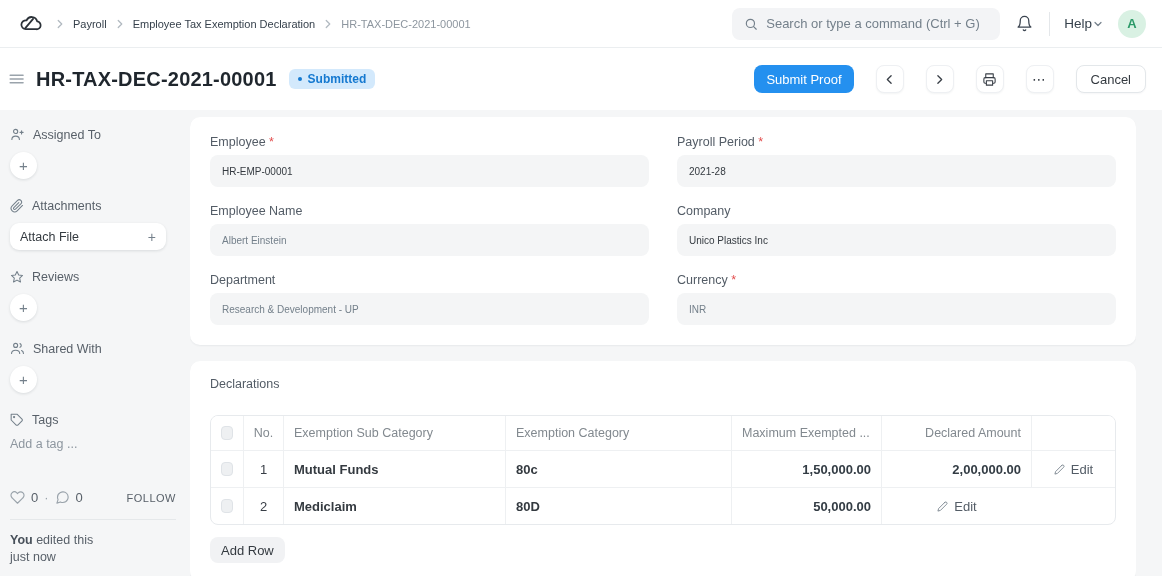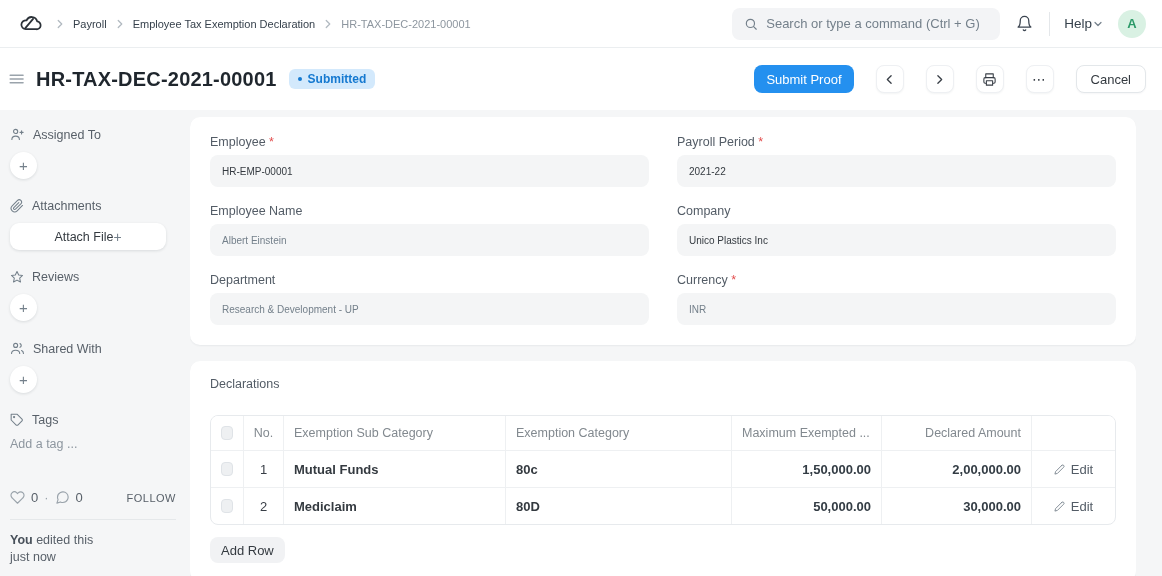--- a/index.html
+++ b/index.html
@@ -61,21 +61,21 @@
   .side-sec { margin-bottom:20px; }
   .side-head { display:flex; align-items:center; gap:8px; font-size:12.5px; color:#586069; margin-bottom:10px; }
   .side-head svg { color:#74808b; flex:0 0 auto; }
   .plus-circle {
     width:27px; height:27px; border-radius:50%; background:#fff;
     box-shadow:0 1px 3px rgba(20,30,40,.12); color:#74808b; font-size:15px;
     display:flex; align-items:center; justify-content:center; cursor:pointer;
   }
   .attach-btn {
     width:156px; height:27px; background:#fff; border-radius:9px;
-    box-shadow:0 1px 3px rgba(20,30,40,.12); display:flex; align-items:center; justify-content:center;
+    box-shadow:0 1px 3px rgba(20,30,40,.12); display:flex; align-items:center; justify-content:space-between;
     padding:0 10px; font-size:12.5px; color:#343a40; cursor:pointer;
   }
   .attach-btn .ap { color:#74808b; font-size:14px; }
   .add-tag { font-size:12.5px; color:#8d969f; cursor:pointer; }
   .side-footer { margin-top:auto; }
   .likes-row { display:flex; align-items:center; gap:6px; color:#586069; font-size:13px; margin-bottom:14px; }
   .likes-row svg { color:#9aa3ab; }
   .likes-row .sep { color:#9aa3ab; }
   .follow { margin-left:auto; font-size:11px; letter-spacing:.5px; color:#586069; cursor:pointer; }
   .side-divider { border-top:1px solid #e5e8ea; margin-bottom:12px; }
@@ -322,21 +322,21 @@
     <div class="main">
 
       <div class="card form-card">
         <div class="fields">
           <div class="field">
             <label><span>Employee</span> <span class="req">*</span></label>
             <div class="control">HR-EMP-00001</div>
           </div>
           <div class="field">
             <label><span>Payroll Period</span> <span class="req">*</span></label>
-            <div class="control">2021-22</div>
+            <div class="control">2021-28</div>
           </div>
           <div class="field">
             <label>Employee Name</label>
             <div class="control muted">Albert Einstein</div>
           </div>
           <div class="field">
             <label>Company</label>
             <div class="control">Unico Plastics Inc</div>
           </div>
           <div class="field">
@@ -388,21 +388,20 @@
           </div>
 
           <div class="trow">
             <div class="tcell c-center">
                 <span class="checkbox"></span>
               </div>
             <div class="tcell c-center">2</div>
             <div class="tcell bold-val">Mediclaim</div>
             <div class="tcell bold-val">80D</div>
             <div class="tcell c-right num">50,000.00</div>
-            <div class="tcell c-right num">30,000.00</div>
             <div class="tcell c-center">
               <span class="edit-btn">
                 <span>
                   <svg width="11" height="11" viewBox="0 0 24 24" fill="none" stroke="currentColor" stroke-width="1.9" stroke-linecap="round" stroke-linejoin="round">
                       <path d="M17 3a2.83 2.83 0 1 1 4 4L7.5 20.5 2 22l1.5-5.5L17 3z"></path>
                     </svg>
                 </span>
                 <span>Edit</span>
               </span>
             </div>

